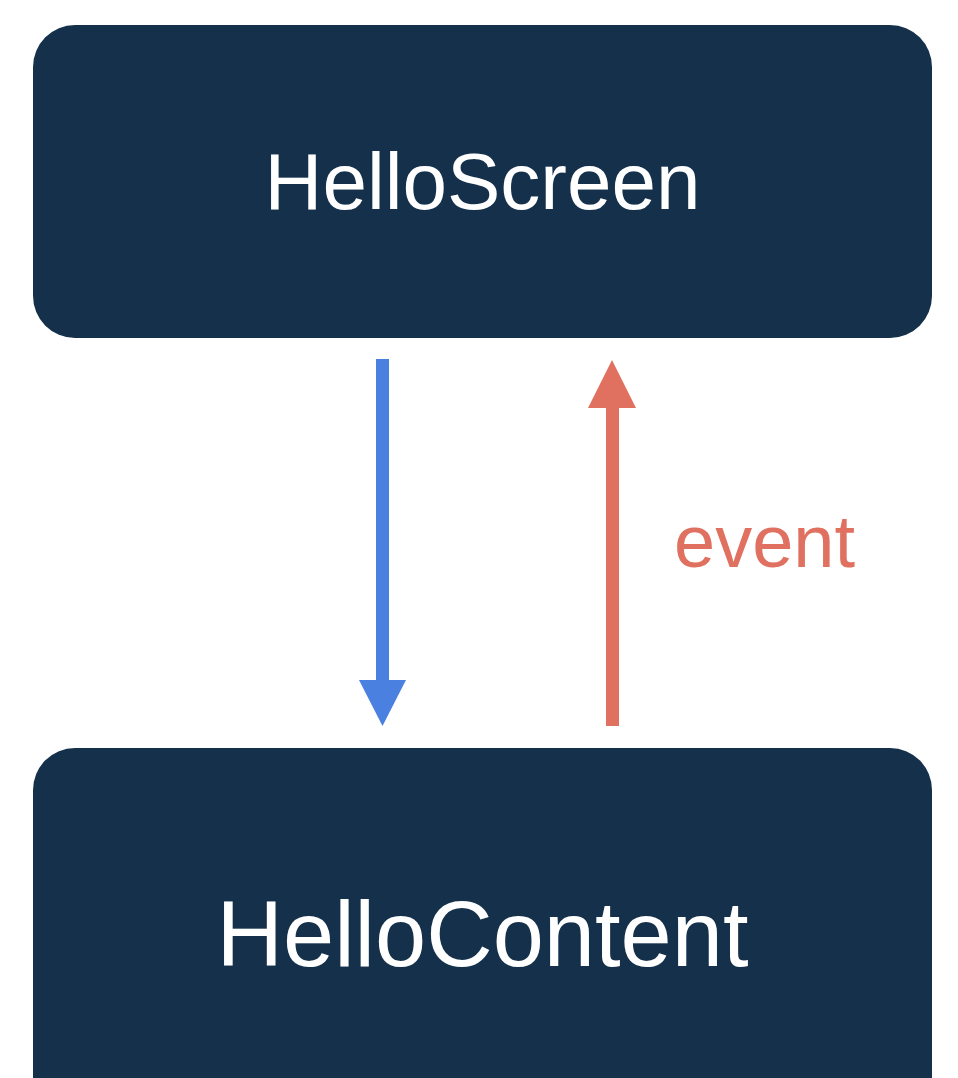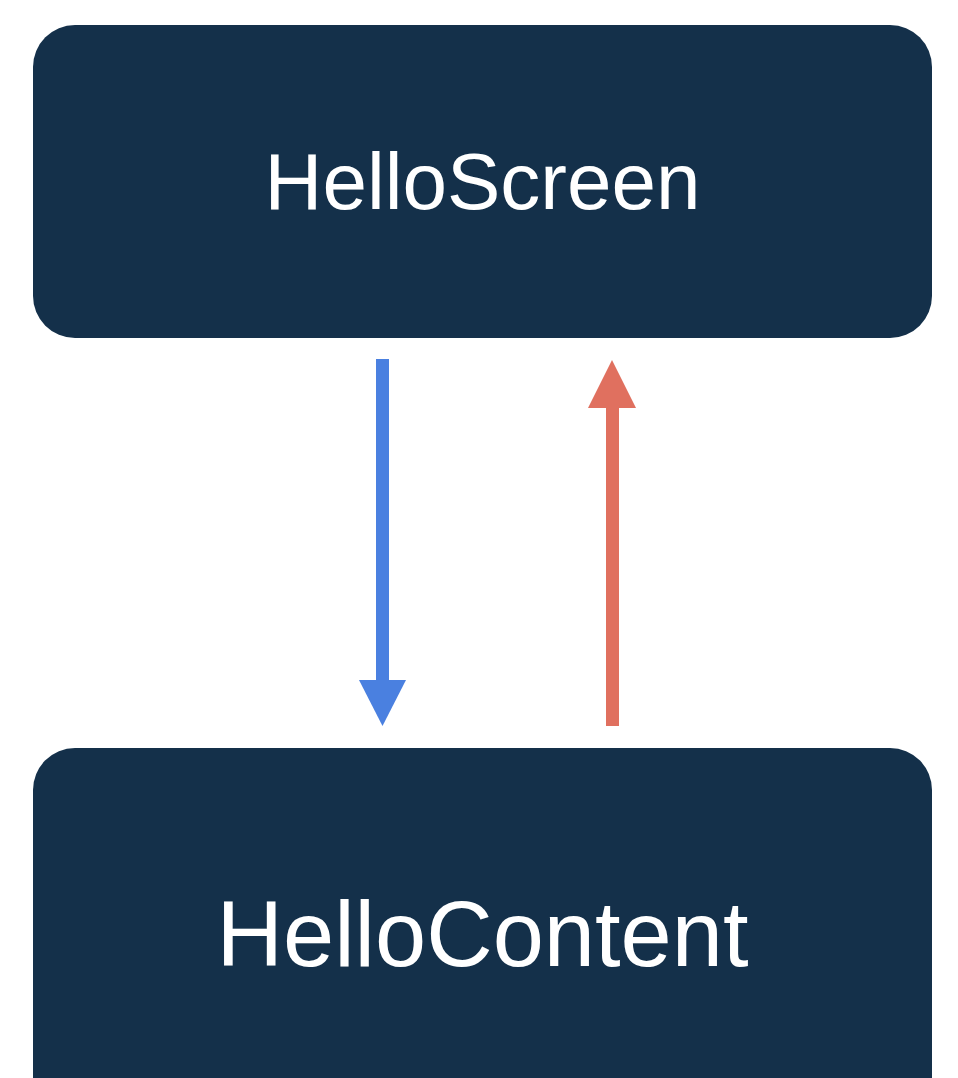--- a/index.html
+++ b/index.html
@@ -104,14 +104,15 @@
       <polygon id="state-arrow-head" points="359,680 406,680 382.5,726" fill="#4a80e0"></polygon>
     </g>
 
     <g>
       <polygon id="event-arrow-head" points="612,360 636,408 588,408" fill="#e0705f"></polygon>
       <rect id="event-arrow-shaft" x="606" y="405" width="13" height="321" fill="#e0705f"></rect>
     </g>
   </svg>
 
 
+  <span class="edge-label" id="edge-label-event" style="color: rgb(224, 112, 95);">event</span>
 
 </div>
 
 </body></html>

